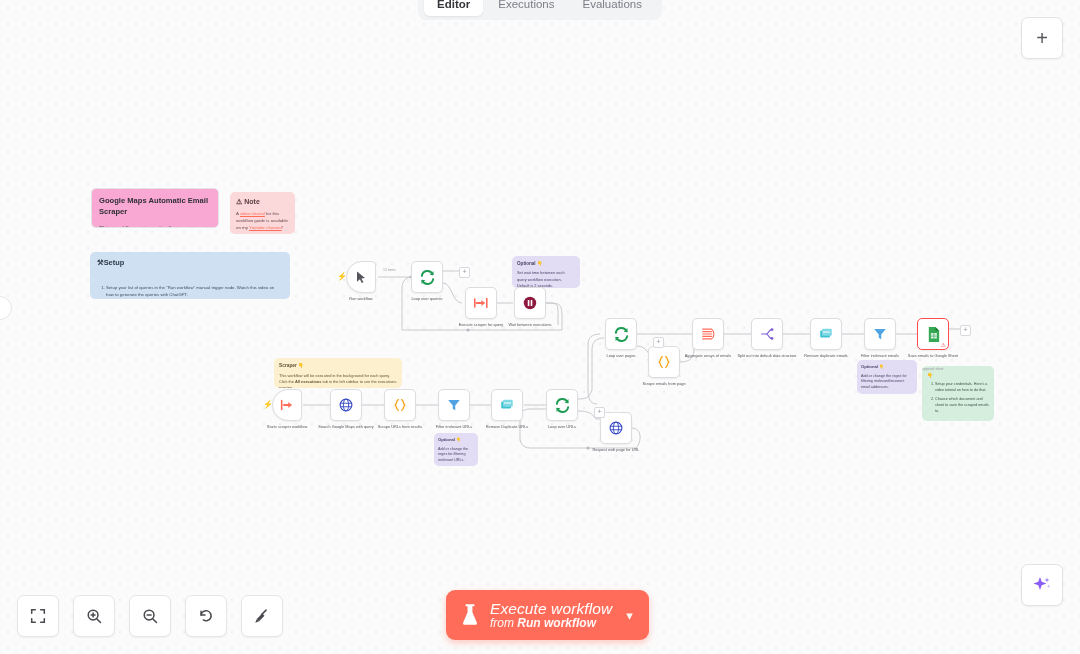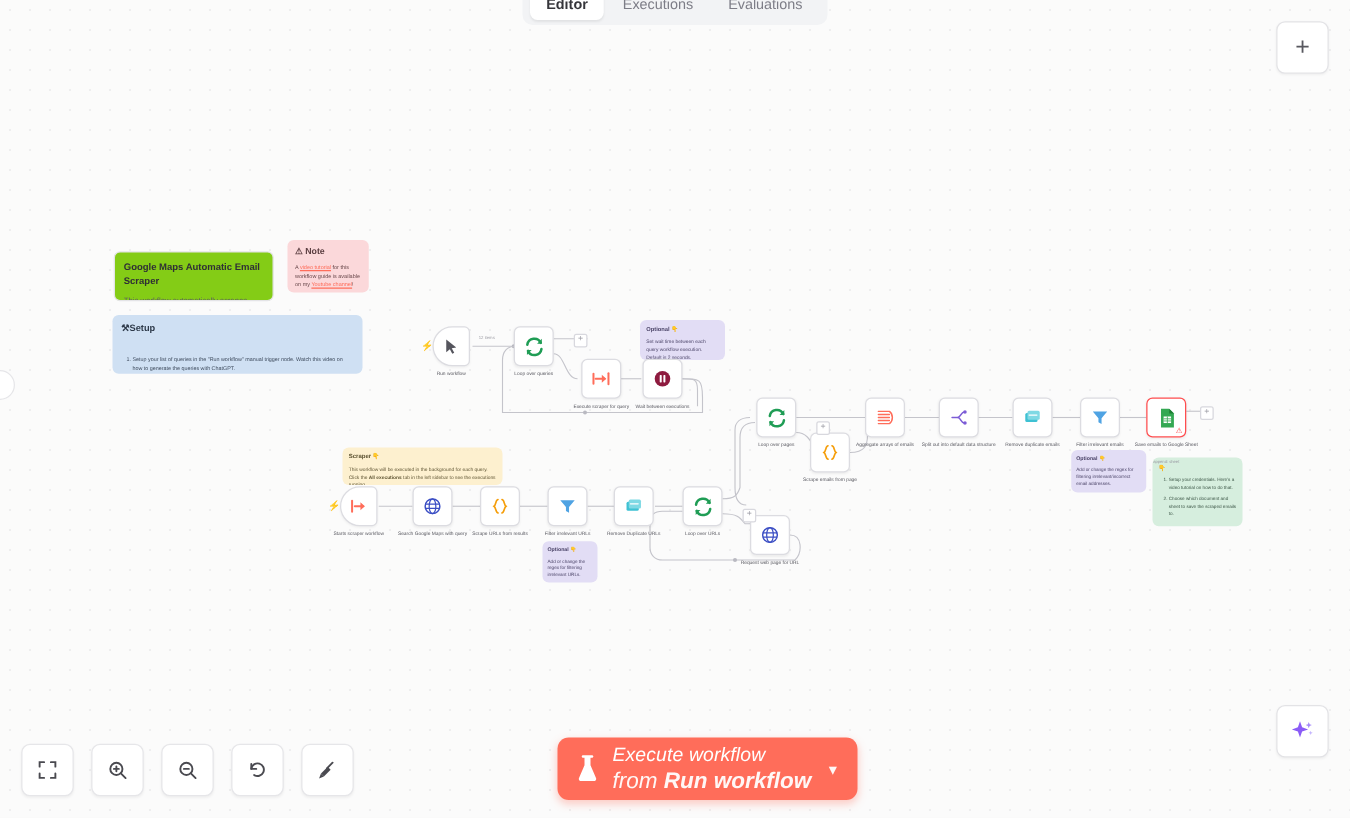--- a/index.html
+++ b/index.html
@@ -45,35 +45,35 @@
   .tool svg{width:18px;height:18px;stroke:#4a4a50;fill:none;stroke-width:1.7;}
   
   #execute-workflow{
     position:absolute;left:446px;bottom:14px;height:50px;background:#ff6d5a;
     border-radius:9px;display:flex;align-items:center;padding:0 10px 0 14px;
     color:#fff;cursor:pointer;box-shadow:0 3px 7px rgba(255,109,90,.35);z-index:35;
   }
   #execute-workflow .flask{width:20px;height:24px;margin-right:10px;flex:0 0 auto;}
   .exec-text{display:flex;flex-direction:column;line-height:1.12;font-style:italic;}
   .exec-main{font-size:15.5px;font-weight:400;letter-spacing:.1px;}
-  .exec-sub{font-size:18px;opacity:.95;}
+  .exec-sub{font-size:12px;opacity:.95;}
   .exec-sub b{font-weight:700;}
   #execute-caret{margin-left:14px;margin-right:6px;font-size:13px;opacity:.95;}
   
   #left-handle{
     position:absolute;left:-12px;top:296px;width:22px;height:22px;border-radius:50%;
     background:#fff;border:1px solid #e6e6e9;z-index:30;
   }
   
   .sticky{position:absolute;border-radius:5px;box-sizing:border-box;overflow:hidden;}
   .sticky .st-title{font-weight:700;margin:0 0 3px 0;}
   .sticky p{margin:0 0 2px 0;}
   .lnk{color:#ff6d5a;text-decoration:underline;}
   #note-title{
-    left:91px;top:201px;width:128px;height:40px;background:#84cc16;border:1px solid #e4e4e7;
+    left:91px;top:188px;width:128px;height:40px;background:#f9a8d4;border:1px solid #e4e4e7;
     padding:6px 7px;font-size:6.2px;line-height:1.5;color:#5b5b62;
   }
   #note-title .st-title{font-size:7.6px;color:#2f2f35;margin-bottom:5px;}
   #note-warning{
     left:230px;top:192px;width:65px;height:42px;background:#fbd8da;padding:5px 6px;
     font-size:4.4px;line-height:1.55;color:#6b4a4d;
   }
   #note-warning .st-title{font-size:7px;color:#5a3d40;}
   #note-setup{
     left:90px;top:252px;width:200px;height:47px;background:#cfe0f3;padding:5px 7px;

